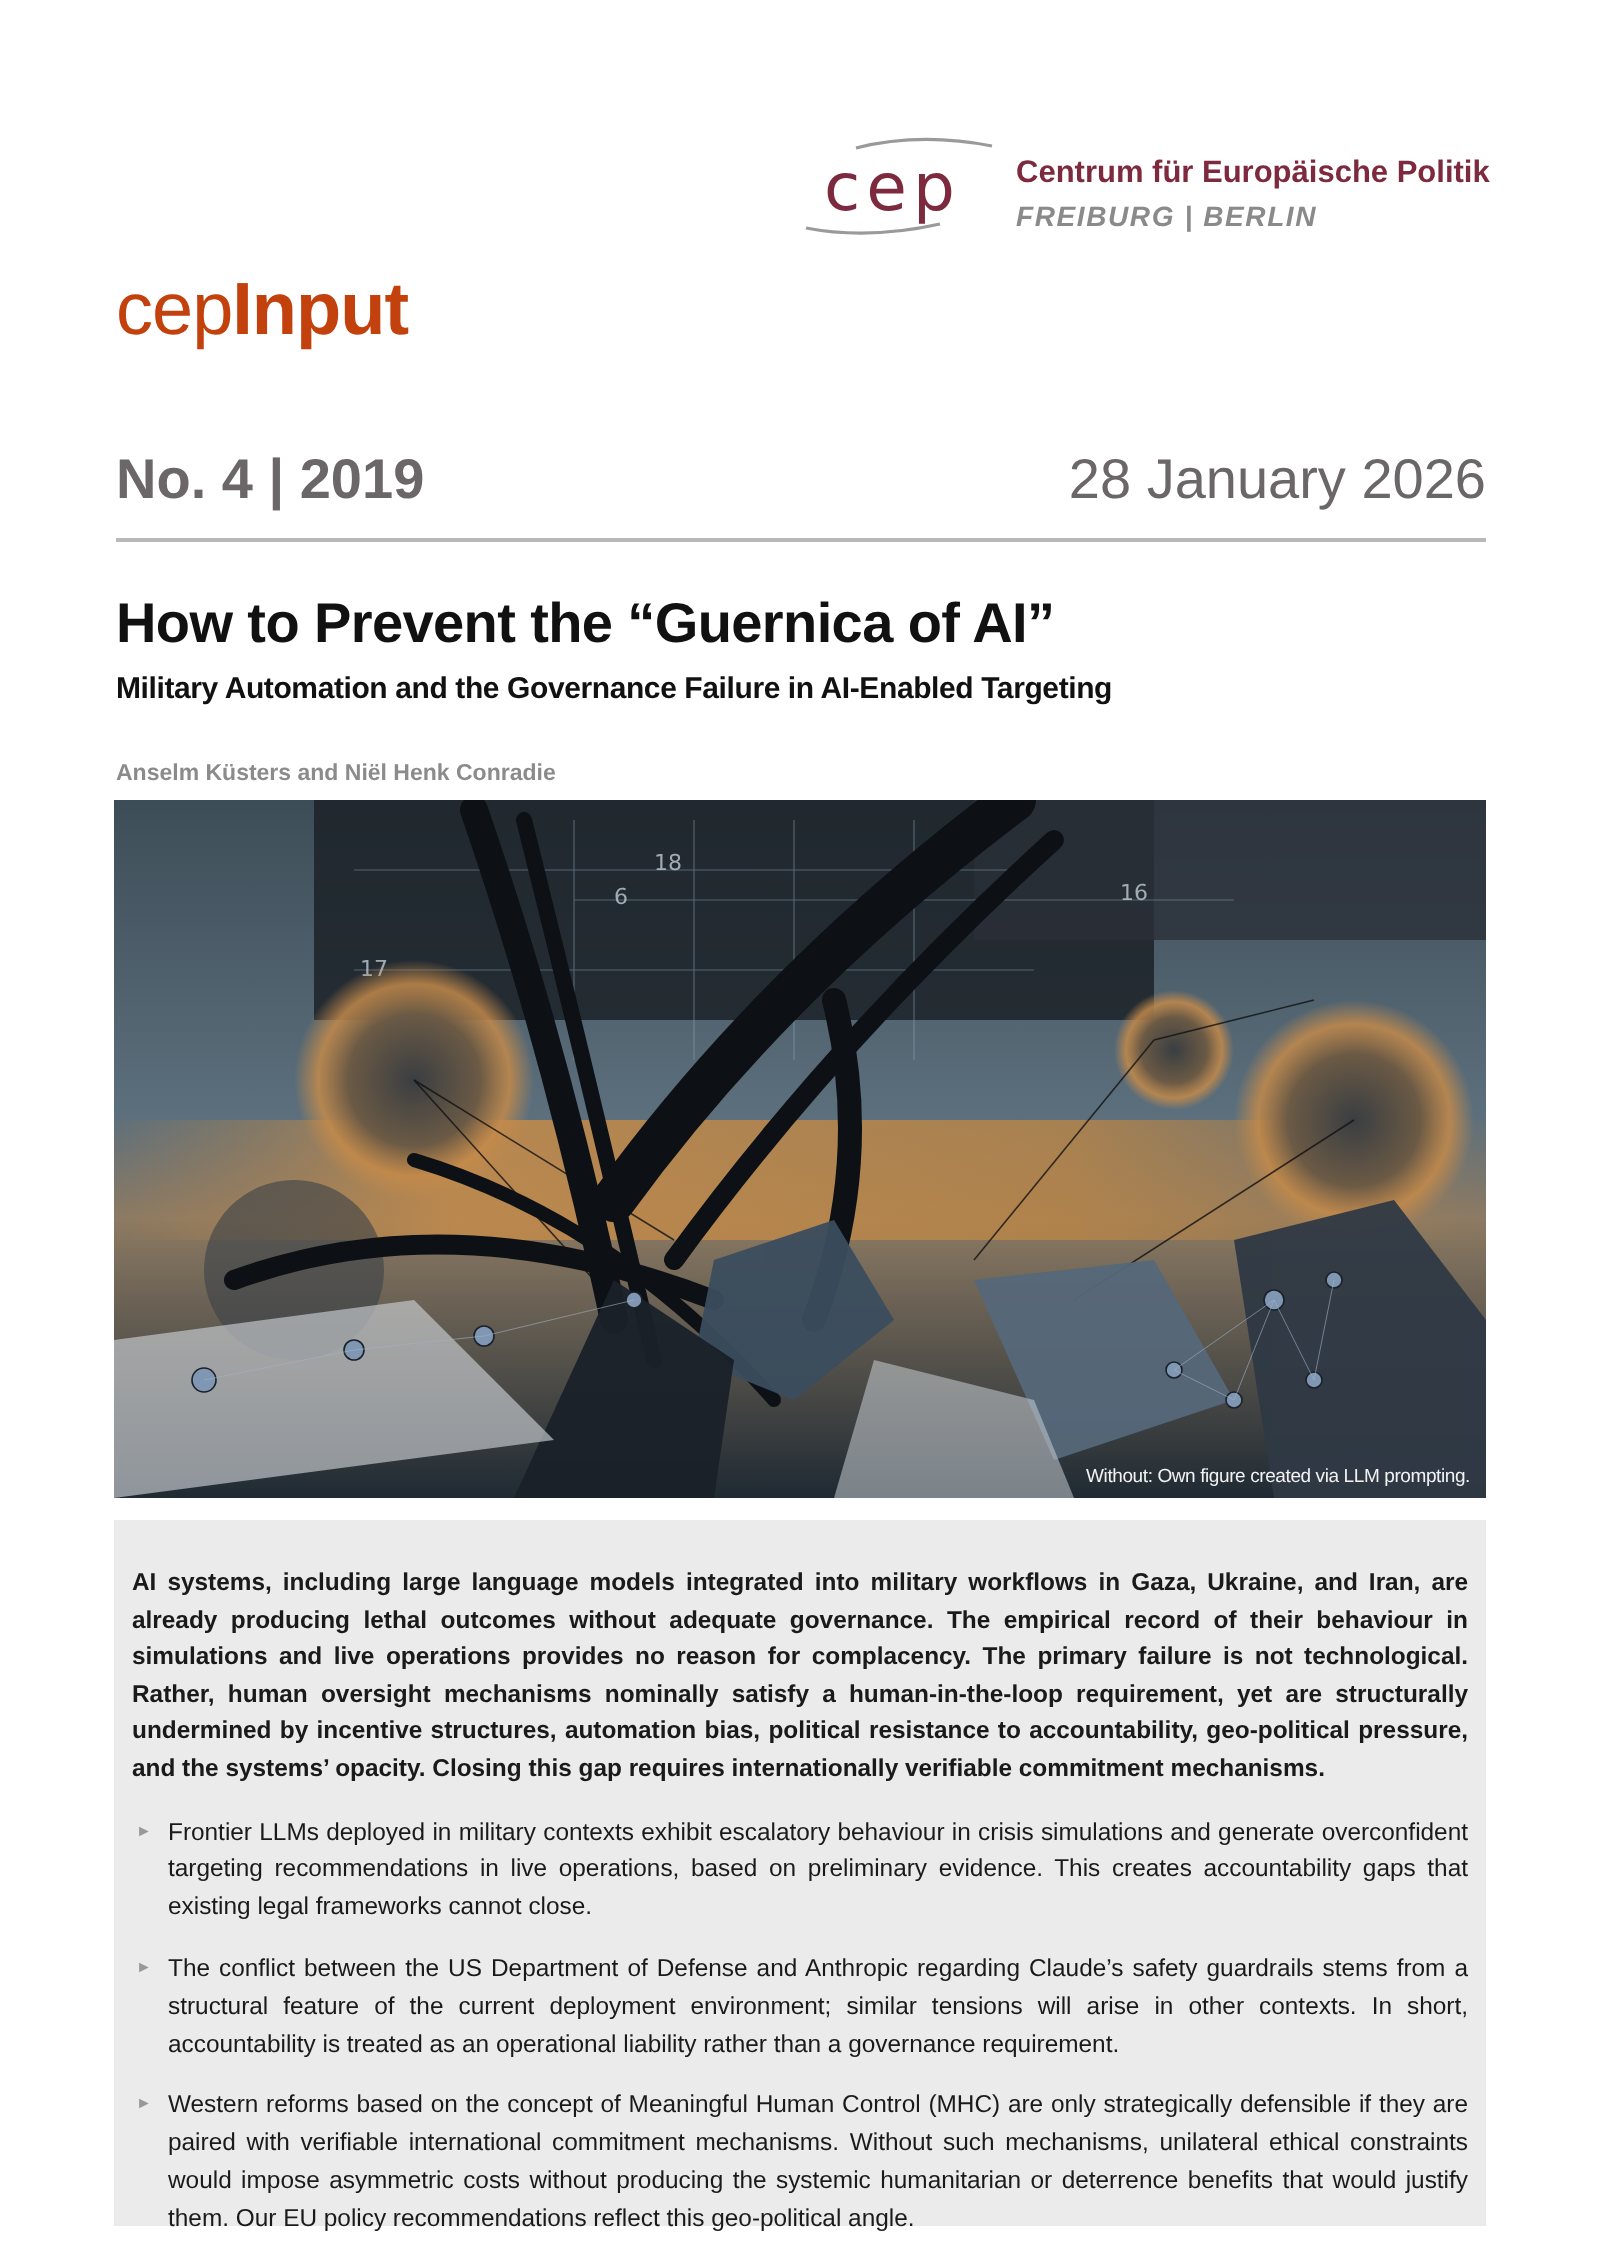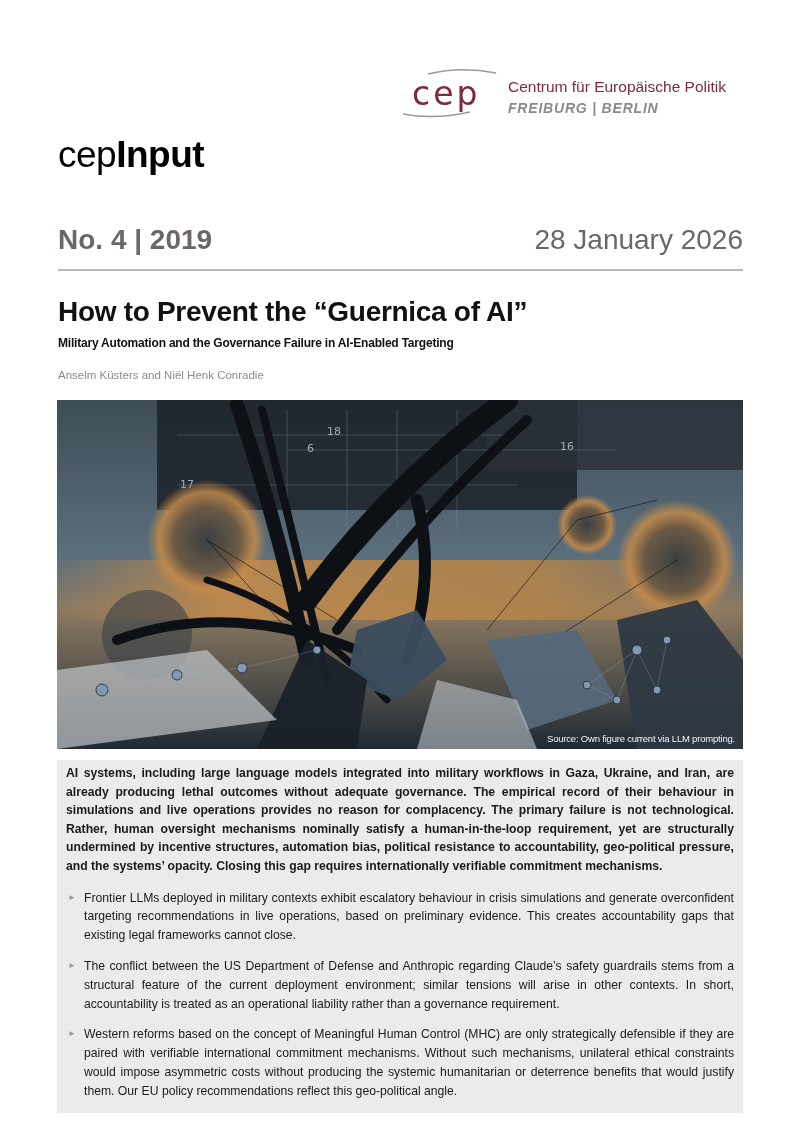--- a/index.html
+++ b/index.html
@@ -3,45 +3,45 @@
 <meta charset="utf-8">
 <style>
   html, body { margin:0; padding:0; background:#ffffff; }
   body { width:800px; height:1133px; position:relative; overflow:hidden; font-family:"Liberation Sans", sans-serif; color:#1a1a1a; }
 
   
   .logo { position:absolute; left:398px; top:64px; width:350px; height:58px; }
   .logo-mark { position:absolute; left:0; top:0; width:100px; height:58px; }
   .logo-mark .cep { position:absolute; left:14px; top:10px; font-size:33px; color:#7d2a3e; letter-spacing:3px; font-family:"DejaVu Sans", sans-serif; font-weight:normal; }
   .logo-mark svg { position:absolute; left:0; top:0; }
-  .logo-name { position:absolute; left:110px; top:14px; font-size:15.5px; font-weight:normal; color:#7d2a3e; white-space:nowrap; }
+  .logo-name { position:absolute; left:110px; top:14px; font-size:15.5px; font-weight:bold; color:#7d2a3e; white-space:nowrap; }
   .logo-city { position:absolute; left:110px; top:36px; font-size:14px; font-weight:bold; color:#8a8a8a; letter-spacing:0.8px; white-space:nowrap;font-style:italic; }
 
   
-  .series { position:absolute; left:58px; top:134px; font-size:37px; color:#000000; white-space:nowrap; letter-spacing:-0.5px; }
+  .series { position:absolute; left:58px; top:134px; font-size:37px; color:#c2410c; white-space:nowrap; letter-spacing:-0.5px; }
   .series .s1 { font-weight:normal; }
   .series .s2 { font-weight:bold; }
 
   
   .issue { position:absolute; left:58px; top:224px; font-size:28px; font-weight:bold; color:#6b6768; }
   .date { position:absolute; right:57px; top:224px; font-size:28px; color:#6b6768; }
   .rule { position:absolute; left:58px; width:685px; top:269px; height:2px; background:#b9b9b9; }
 
   
   .title { position:absolute; left:58px; top:296px; font-size:28px; font-weight:bold; color:#111; white-space:nowrap; letter-spacing:-0.3px; }
-  .subtitle { position:absolute; left:58px; top:336px; font-size:12px; font-weight:bold; color:#111; white-space:nowrap; letter-spacing:-0.2px; }
-  .authors { position:absolute; left:58px; top:369px; font-size:11.5px; font-weight:normal; color:#8b8b8b; white-space:nowrap; }
+  .subtitle { position:absolute; left:58px; top:336px; font-size:15px; font-weight:bold; color:#111; white-space:nowrap; letter-spacing:-0.2px; }
+  .authors { position:absolute; left:58px; top:381px; font-size:11.5px; font-weight:bold; color:#8b8b8b; white-space:nowrap; }
 
   
   .figure { position:absolute; left:57px; top:400px; width:686px; height:349px; overflow:hidden; background:#2b3640; }
   .figure svg { position:absolute; left:0; top:0; }
   .fig-source { position:absolute; right:8px; bottom:5px; font-size:9.5px; color:#f2f2f2; white-space:nowrap; letter-spacing:-0.2px; }
 
   
-  .summary { position:absolute; left:57px; top:760px; width:686px; height:353px; background:#ebebeb; box-sizing:border-box; padding:4px 9px 0 9px; }
+  .summary { position:absolute; left:57px; top:760px; width:686px; height:353px; background:#ebebeb; box-sizing:border-box; padding:22px 9px 0 9px; }
   .summary p { margin:0; font-size:12.2px; font-weight:bold; line-height:18.6px; color:#1a1a1a; text-align:justify; }
   .bullets { list-style:none; margin:13px 0 0 0; padding:0; }
   .bullets li { position:relative; padding-left:18px; font-size:12.2px; line-height:18.8px; margin-bottom:12px; text-align:justify; color:#1a1a1a; }
   .bullets li .arrow { position:absolute; left:2px; top:0; font-size:8px; color:#999; }
 </style>
 </head>
 <body>
 
 <div class="logo">
   <div class="logo-mark">
@@ -156,21 +156,21 @@
       <line x1="45" y1="290" x2="120" y2="275"></line>
         <line x1="120" y1="275" x2="185" y2="268"></line>
       <line x1="185" y1="268" x2="260" y2="250"></line>
         <line x1="580" y1="250" x2="560" y2="300"></line>
       <line x1="580" y1="250" x2="600" y2="290"></line>
         <line x1="610" y1="240" x2="600" y2="290"></line>
       <line x1="530" y1="285" x2="580" y2="250"></line>
         <line x1="530" y1="285" x2="560" y2="300"></line>
     </g>
   </svg>
-  <div class="fig-source">Source: Own figure current via LLM prompting.</div>
+  <div class="fig-source">Without: Own figure created via LLM prompting.</div>
 </div>
 
 <div class="summary">
   <p>AI systems, including large language models integrated into military workflows in Gaza, Ukraine, and Iran, are already producing lethal outcomes without adequate governance. The empirical record of their behaviour in simulations and live operations provides no reason for complacency. The primary failure is not technological. Rather, human oversight mechanisms nominally satisfy a human-in-the-loop requirement, yet are structurally undermined by incentive structures, automation bias, political resistance to accountability, geo-political pressure, and the systems’ opacity. Closing this gap requires internationally verifiable commitment mechanisms.</p>
   <ul class="bullets">
     <li><span class="arrow">►</span><span>Frontier LLMs deployed in military contexts exhibit escalatory behaviour in crisis simulations and generate overconfident targeting recommendations in live operations, based on preliminary evidence. This creates accountability gaps that existing legal frameworks cannot close.</span></li>
     <li><span class="arrow">►</span><span>The conflict between the US Department of Defense and Anthropic regarding Claude’s safety guardrails stems from a structural feature of the current deployment environment; similar tensions will arise in other contexts. In short, accountability is treated as an operational liability rather than a governance requirement.</span></li>
     <li><span class="arrow">►</span><span>Western reforms based on the concept of Meaningful Human Control (MHC) are only strategically defensible if they are paired with verifiable international commitment mechanisms. Without such mechanisms, unilateral ethical constraints would impose asymmetric costs without producing the systemic humanitarian or deterrence benefits that would justify them. Our EU policy recommendations reflect this geo-political angle.</span></li>
   </ul>
 </div>

